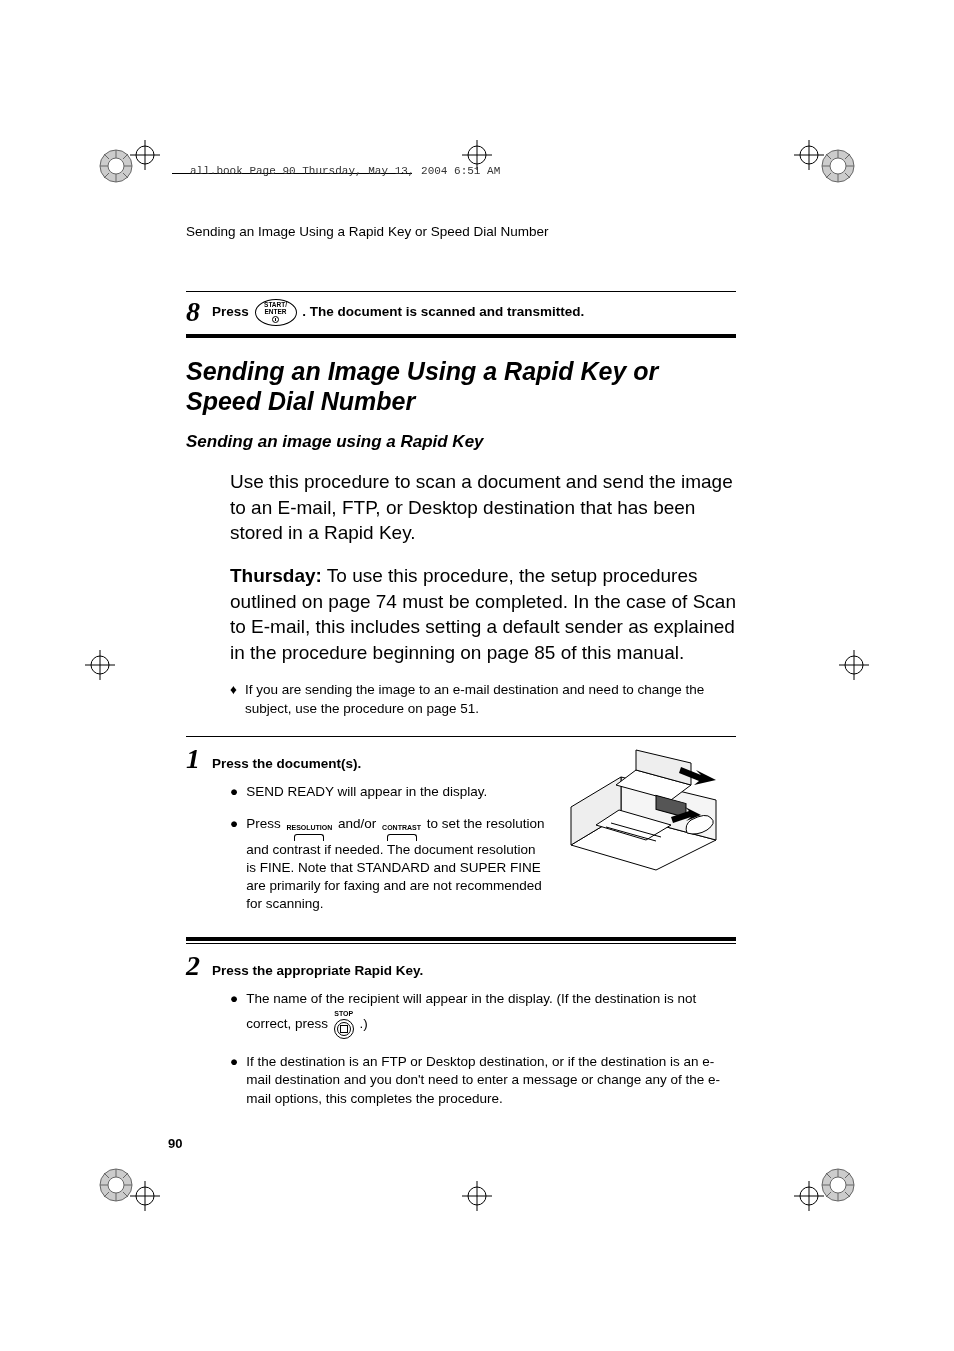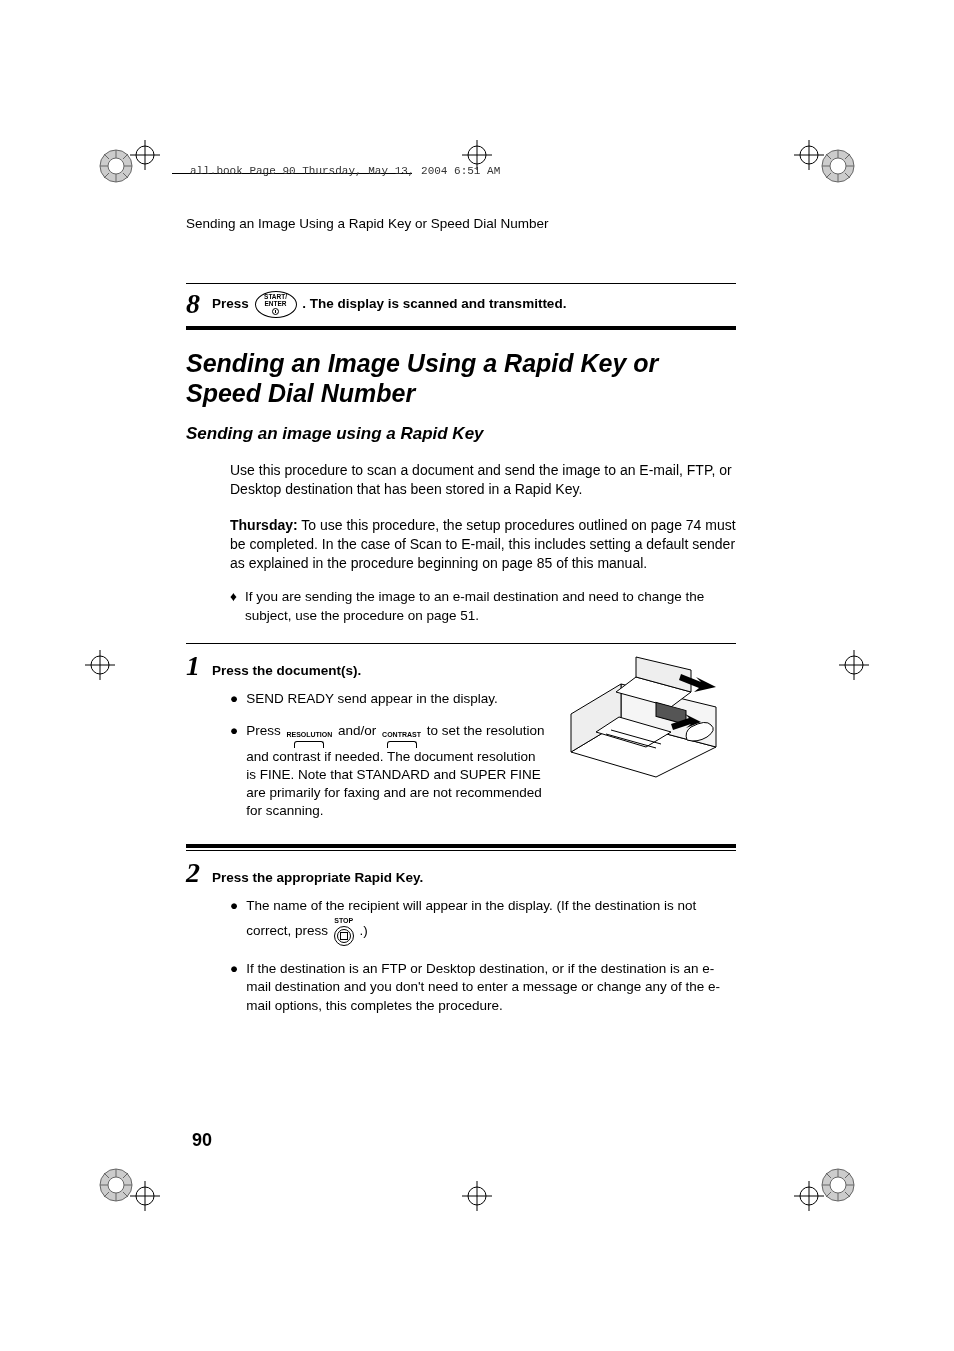--- a/index.html
+++ b/index.html
@@ -50,21 +50,21 @@
   .print-header-line {
     position: absolute;
     top: 173px;
     left: 172px;
     width: 240px;
     border-top: 1px solid #000;
   }
 
   .content {
     position: absolute;
-    top: 216px;
+    top: 224px;
     left: 186px;
     width: 550px;
   }
   .running-head {
     font-size: 13.5px;
     margin: 0 0 52px 0;
   }
 
   .step-row {
     display: flex;
@@ -114,21 +114,21 @@
     margin: 8px 0 16px 0;
     line-height: 1.2;
   }
   h2.sub-title {
     font-weight: bold;
     font-style: italic;
     font-size: 17px;
     margin: 10px 0 14px 0;
   }
   .body-p {
-    font-size: 14px;
+    font-size: 19px;
     margin: 17px 0 16px 44px;
     line-height: 1.35;
   }
   .body-p strong { font-weight: bold; }
   .diamond-row {
     display:flex; margin-left:44px; font-size:13.5px; line-height:1.35;
     margin-bottom: 18px;
   }
   .diamond { margin-right: 8px; }
 
@@ -176,22 +176,22 @@
     display:flex; align-items:center; justify-content:center;
   }
   .stop-circle-inner::after {
     content:""; display:block; width:6px; height:6px; border:1px solid #000;
     transform: rotate(0deg);
   }
 
   .page-num {
     position:absolute;
     bottom: 200px;
-    left: 192px;
-    font-size: 18px;
+    left: 168px;
+    font-size: 13px;
     font-weight: bold;
   }
 
   .printer-svg { width: 170px; }
 </style>
 </head>
 <body>
 
 <div class="wheel wl-tl">
   <svg viewBox="0 0 36 36">
@@ -324,21 +324,21 @@
 
   <div class="step-row">
     <span class="step-num">8</span>
     <span class="step-text">
       <span>Press </span>
       <span class="oval-btn">
         <span>START/</span>
         <span>ENTER</span>
         <span class="dot"></span>
       </span>
-      <span>. The display is scanned and transmitted.</span>
+      <span>. The document is scanned and transmitted.</span>
     </span>
   </div>
 
   <h1 class="section-title">Sending an Image Using a Rapid Key or Speed Dial Number</h1>
 
   <h2 class="sub-title">Sending an image using a Rapid Key</h2>
 
   <p class="body-p">Use this procedure to scan a document and send the image to an E-mail, FTP, or Desktop destination that has been stored in a Rapid Key.</p>
 
   <p class="body-p">
@@ -352,21 +352,21 @@
 
   <div class="step-block">
     <div class="step-block-2col">
       <div class="step-block-text">
         <div class="step-head">
           <span class="step-num">1</span>
           <span class="step-text">Press the document(s).</span>
         </div>
         <div class="sub-bullet">
           <span class="dot-b">●</span>
-          <span>SEND READY send appear in the display.</span>
+          <span>SEND READY will appear in the display.</span>
         </div>
         <div class="sub-bullet">
           <span class="dot-b">●</span>
           <span>
             <span>Press </span>
             <span class="key-label">
                 <span>RESOLUTION</span>
                 <span class="key-box"></span>
               </span>
             <span> and/or </span>

